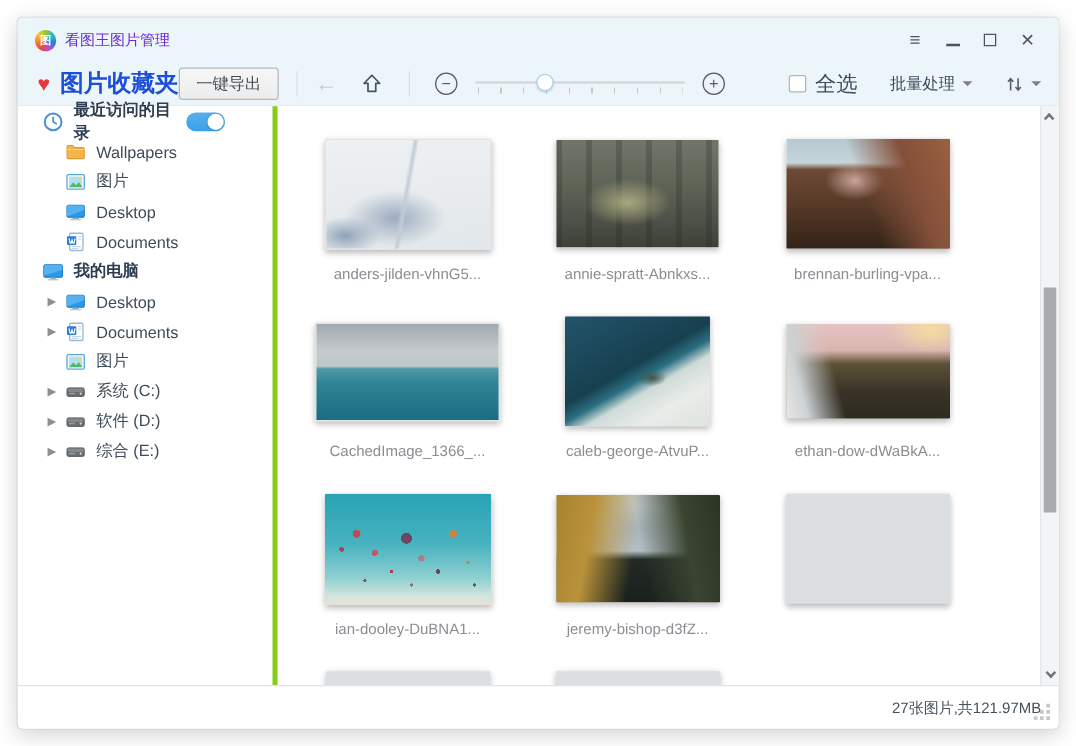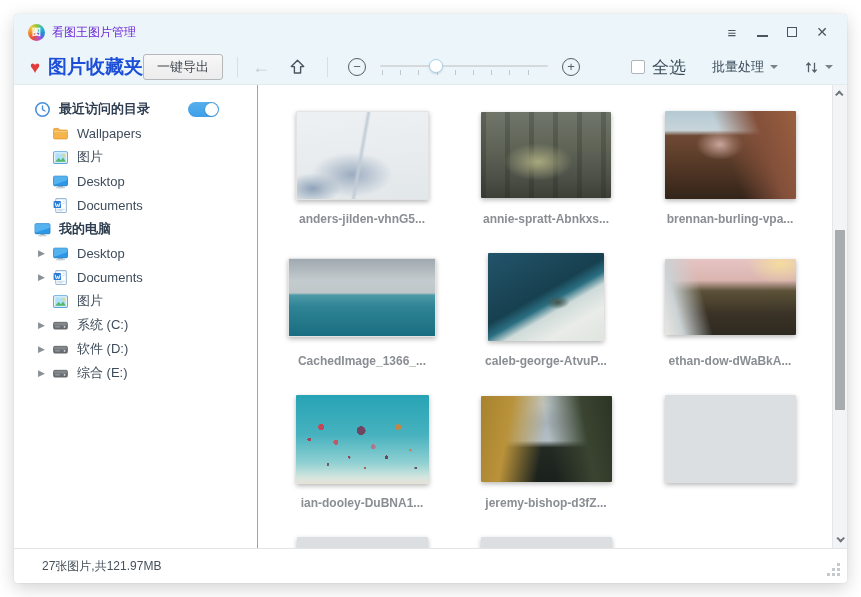--- a/index.html
+++ b/index.html
@@ -42,31 +42,31 @@
                   border:1px solid #a9d2ec; border-radius:50%; box-shadow:0 1px 2px rgba(0,0,0,.15); }
   .tb-right { margin-left:auto; display:flex; align-items:center; }
   .checkbox { width:14px; height:14px; border:1px solid #aeb6bb; border-radius:2px; background:#fff; margin-right:7px; }
   .selall { font-size:17px; color:#3a4a5a;font-family:Liberation Mono, monospace; }
   .batch { display:flex; align-items:center; margin-left:26px; font-size:13px; color:#3a4a5a; }
   .caret { width:0; height:0; border:4px solid transparent; border-top-color:#7a838a; margin:4px 0 0 6px; }
   .sort { display:flex; align-items:center; margin-left:26px; }
 
   
   .content { display:flex; height:463px; background:#fff; }
-  .sidebar { width:244px; border-right:1px solid #84cc16; padding-top:12px; }
+  .sidebar { width:208px; border-right:4px solid #84cc16; padding-top:0; }
   .srow { height:24px; display:flex; align-items:center; font-size:13px; color:#3e4c5a; padding-left:22px; }
   .srow.section { color:#2e3e50; font-weight:bold; padding-left:20px; }
   .srow .ic { width:17px; height:17px; margin-right:8px; flex:0 0 auto; display:flex; }
   .srow .tri { width:12px; margin-left:-14px; margin-right:2px; font-size:9px; color:#8a9096; flex:0 0 auto; }
   .srow.child { padding-left:38px; }
   .toggle { margin-left:auto; margin-right:38px; width:31px; height:15px; border-radius:8px;
             background:linear-gradient(#58b0ec,#3d9fe8); position:relative; }
   .toggle .knob { position:absolute; right:1px; top:1px; width:13px; height:13px; border-radius:50%; background:#fff; box-shadow:0 0 2px rgba(0,0,0,.3); }
 
-  .main { position:relative; flex:1;font-weight:bold; }
+  .main { position:relative; flex:1; }
   .grid { position:absolute; inset:0 15px 0 0; overflow:hidden; padding:22px 0 0 12px;
           display:flex; flex-wrap:wrap; align-content:flex-start; }
   .cell { width:184px; height:142px; display:flex; flex-direction:column; align-items:center; }
   .thumbwrap { height:96px; display:flex; align-items:center; }
   .thumb { box-shadow:0 2px 5px rgba(0,0,0,.28); border-radius:1px; }
   .fname { margin-top:9px; font-size:12px; color:#8a8e93; max-width:168px; white-space:nowrap; }
 
   
   .t1 { width:133px; height:89px; border:1px solid #e3e3e3;
         background: linear-gradient(100deg,transparent 47%, #c2ccd6 49%, transparent 51%),
@@ -118,21 +118,21 @@
   
   .vscroll { position:absolute; top:0; right:0; bottom:0; width:15px; background:#f2f4f5; border-left:1px solid #e6e6e6; }
   .varrow { position:absolute; left:0; width:14px; height:16px; display:flex; align-items:center; justify-content:center; }
   .varrow.up { top:1px; } .varrow.down { bottom:1px; }
   .chev { width:6px; height:6px; border-left:2px solid #6f7478; border-top:2px solid #6f7478; }
   .chev.u { transform:rotate(45deg) translateY(1px); }
   .chev.d { transform:rotate(225deg) translateY(1px); }
   .vthumb { position:absolute; left:2px; right:2px; top:145px; height:180px; background:#a8acae; }
 
   
-  .statusbar { height:35px; background:#fff; border-top:1px solid #e4e4e4; display:flex; align-items:center; padding:0 14px 0 28px; position:relative; }
+  .statusbar { height:35px; background:#fff; border-top:1px solid #e4e4e4; display:flex; align-items:center; padding:0 14px 0 17px; position:relative;justify-content:flex-end; }
   .status-text { font-size:12px; color:#46505a; }
   .grip { position:absolute; right:7px; bottom:7px; width:3px; height:3px; background:#c6c9cb;
           box-shadow:-5px 0 #c6c9cb, -10px 0 #c6c9cb, 0 -5px #c6c9cb, -5px -5px #c6c9cb, 0 -10px #c6c9cb; }
 </style>
 </head>
 <body>
 
 <div class="window">
 
   <div class="titlebar">

